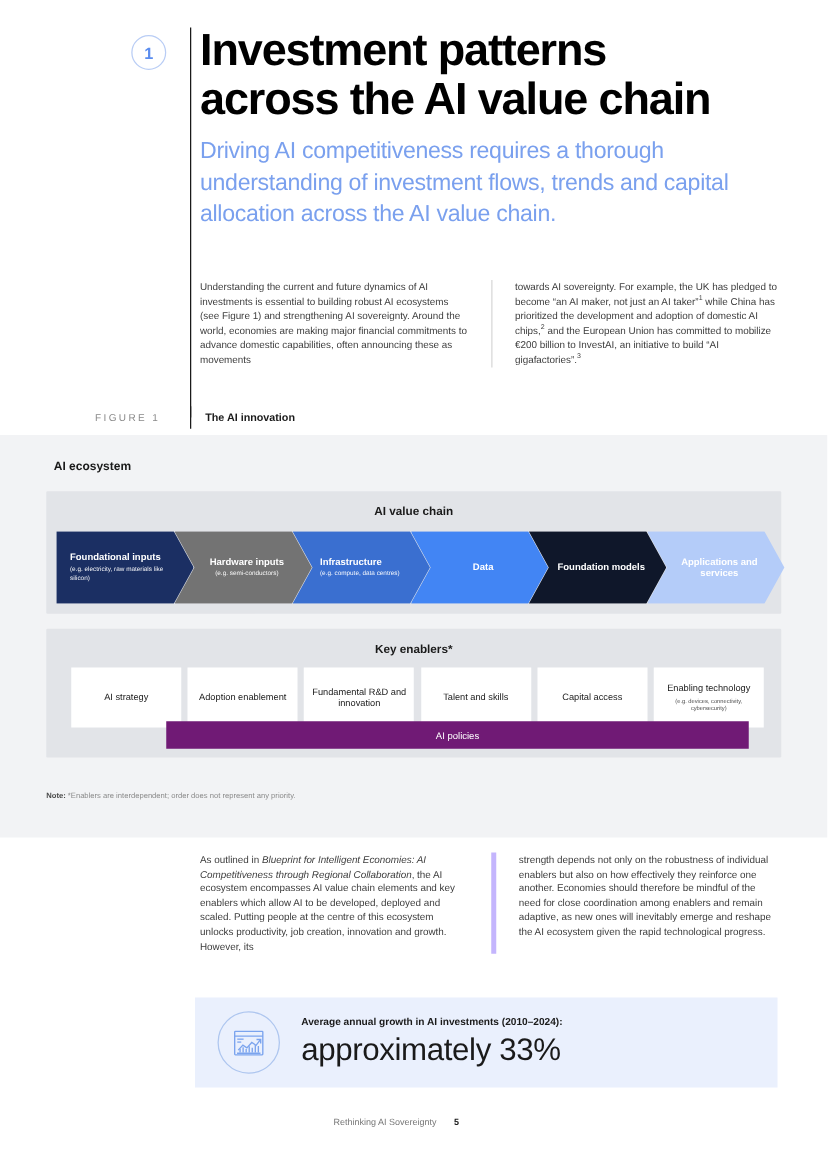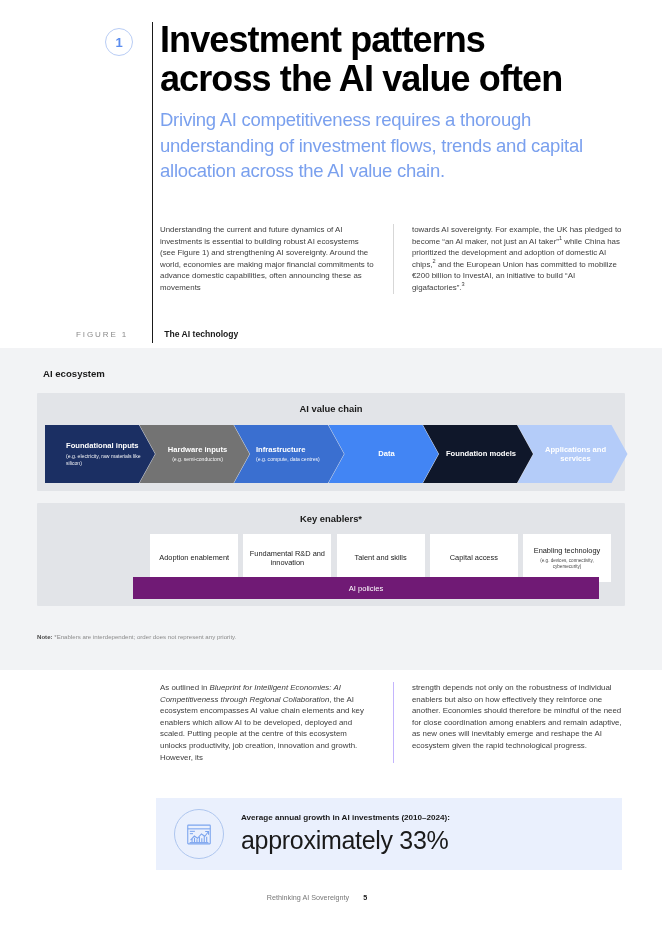--- a/index.html
+++ b/index.html
@@ -80,21 +80,21 @@
   .col {
     width: 231px;
     box-sizing: border-box;
     font-size: 7.9px;
     line-height: 11.6px;
     color: #3d3d3d;
   }
   .col p { margin: 0; }
   .col.left  { padding-right: 14px; }
   .col.right { padding-left: 18px; border-left: 1px solid #d7d7d7; }
-  .cols.bottom .col.right { border-left: 1px solid #c4b5fd; }
+  .cols.bottom .col.right { border-left: 4px solid #c4b5fd; }
   .col em { font-style: italic; }
   .col sup { font-size: 5.6px; vertical-align: super; line-height: 0; }
 
   
   .fig-caption {
     position: absolute;
     left: 76px; top: 324px;
     width: 560px;
     height: 20px;
     display: flex;
@@ -170,21 +170,21 @@
     justify-content: center;
     color: #ffffff;
     -webkit-clip-path: polygon(0 0, calc(100% - 16px) 0, 100% 50%, calc(100% - 16px) 100%, 0 100%, 16px 50%);
     clip-path: polygon(0 0, calc(100% - 16px) 0, 100% 50%, calc(100% - 16px) 100%, 0 100%, 16px 50%);
   }
   .chev.first {
     -webkit-clip-path: polygon(0 0, calc(100% - 16px) 0, 100% 50%, calc(100% - 16px) 100%, 0 100%);
     clip-path: polygon(0 0, calc(100% - 16px) 0, 100% 50%, calc(100% - 16px) 100%, 0 100%);
   }
   .chev-inner { padding-left: 22px; padding-right: 12px; }
-  .chev.first .chev-inner { padding-left: 21px; }
+  .chev.first .chev-inner { padding-left: 11px; }
   .chev-label {
     font-size: 7.6px;
     font-weight: 700;
     line-height: 9.3px;
   }
   .chev-note {
     font-size: 5.1px;
     font-weight: 400;
     line-height: 7px;
     margin-top: 2.5px;
@@ -297,39 +297,39 @@
 </style>
 </head>
 <body>
 
 <div class="chapter">
   <div class="chapter-badge">1</div>
   <div class="chapter-rule"></div>
   <div class="chapter-body">
     <h1 class="chapter-title">
       <span>Investment patterns</span><br>
-      <span>across the AI value often</span>
+      <span>across the AI value chain</span>
     </h1>
     <p class="chapter-sub">Driving AI competitiveness requires a thorough understanding of investment flows, trends and capital allocation across the AI value chain.</p>
   </div>
 </div>
 
 <div class="cols top">
   <div class="col left">
     <p>Understanding the current and future dynamics of AI investments is essential to building robust AI ecosystems (see Figure 1) and strengthening AI sovereignty. Around the world, economies are making major financial commitments to advance domestic capabilities, often announcing these as movements</p>
   </div>
   <div class="col right">
     <p><span>towards AI sovereignty. For example, the UK has pledged to become “an AI maker, not just an AI taker”</span><sup>1</sup><span> while China has prioritized the development and adoption of domestic AI chips,</span><sup>2</sup><span> and the European Union has committed to mobilize €200 billion to InvestAI, an initiative to build “AI gigafactories”.</span><sup>3</sup></p>
   </div>
 </div>
 
 <div class="fig-caption">
   <div class="fig-label">FIGURE 1</div>
   <div class="fig-divider"></div>
-  <div class="fig-title">The AI technology</div>
+  <div class="fig-title">The AI innovation</div>
 </div>
 
 <div class="figure">
   <div class="figure-heading">AI ecosystem</div>
 
   <div class="band value-chain">
     <div class="band-title">AI value chain</div>
     <div class="chev-row" id="chev-row">
         <div class="chev first" style="left: 0px; width: 110px; background: rgb(27, 47, 99); z-index: 10;">
           <div class="chev-inner">
@@ -363,20 +363,23 @@
           <div class="chev-inner">
             <div class="chev-label">Applications and services</div>
           </div>
         </div>
       </div>
   </div>
 
   <div class="band enablers">
     <div class="band-title">Key enablers*</div>
     <div class="enabler-row" id="enabler-row">
+        <div class="enabler" style="left: 0px; width: 88px;">
+          <div class="enabler-label">AI strategy</div>
+        </div>
         <div class="enabler" style="left: 93.2px; width: 88px;">
           <div class="enabler-label">Adoption enablement</div>
         </div>
         <div class="enabler" style="left: 186.4px; width: 88px;">
           <div class="enabler-label">Fundamental R&amp;D and innovation</div>
         </div>
         <div class="enabler" style="left: 279.6px; width: 88px;">
           <div class="enabler-label">Talent and skills</div>
         </div>
         <div class="enabler" style="left: 372.8px; width: 88px;">

